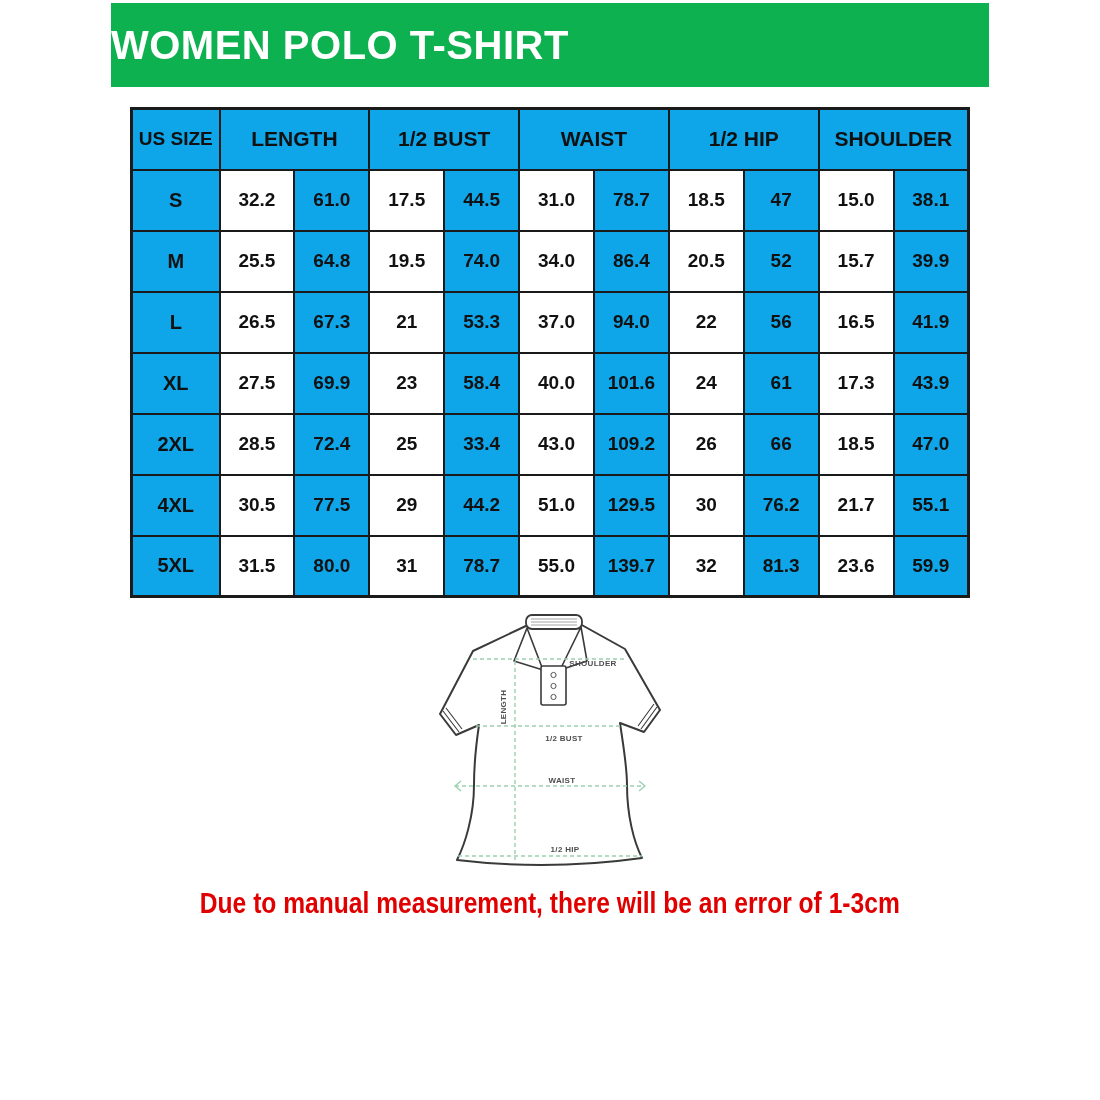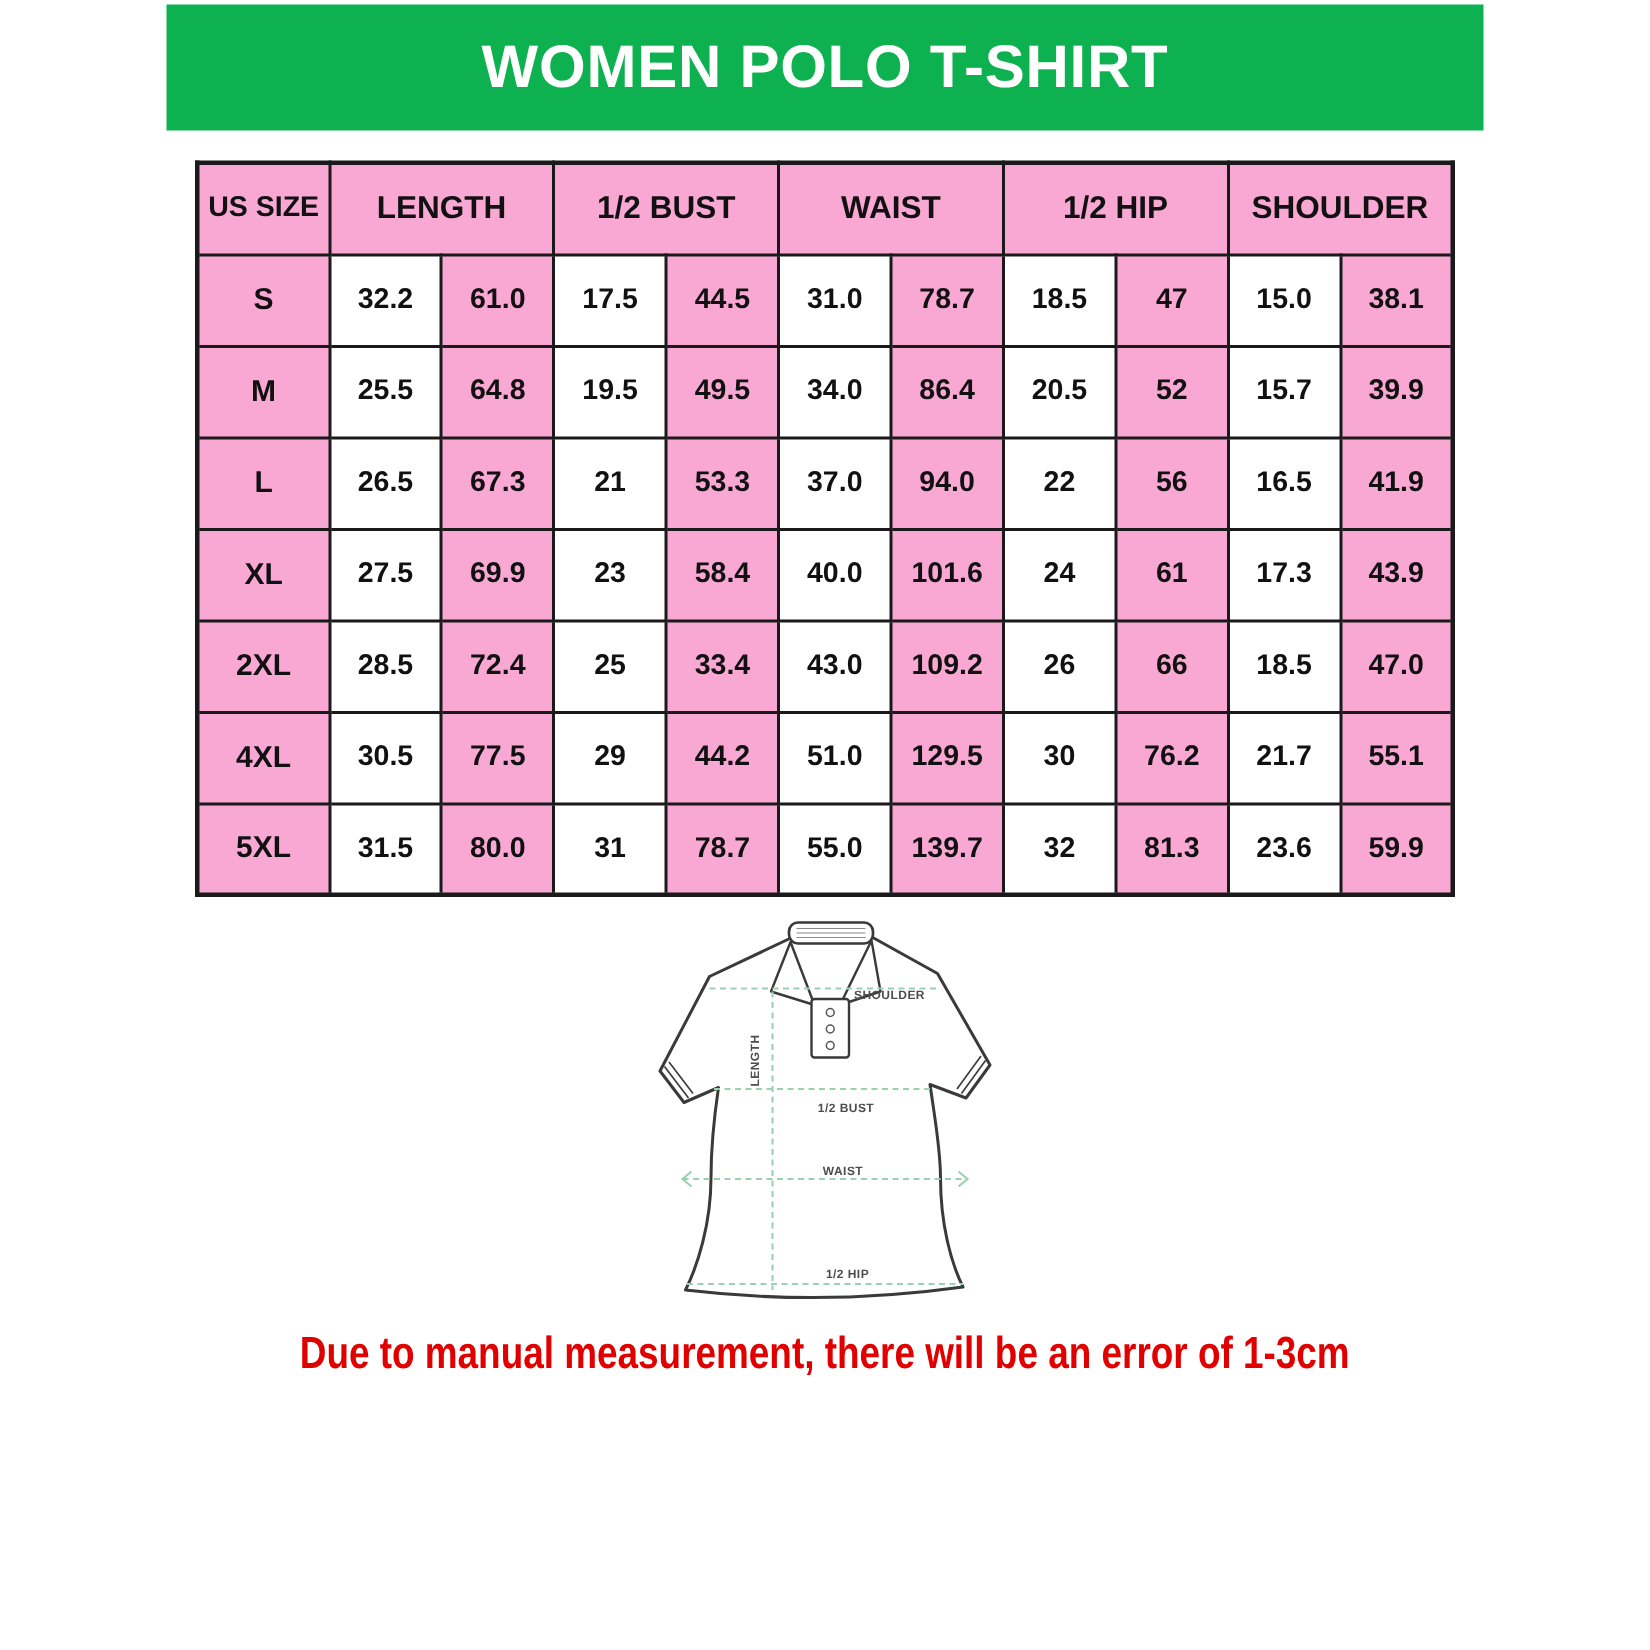--- a/index.html
+++ b/index.html
@@ -7,21 +7,21 @@
     width:1100px;height:1100px;background:#ffffff;
     font-family:"Liberation Sans",sans-serif;
     overflow:hidden;
   }
   .page{width:1100px;height:1100px;position:relative;}
 
   
   .banner{
     width:878px;height:84px;margin:3px auto 0;
     background:#0EB150;
-    display:flex;align-items:center;justify-content:center;
+    display:flex;align-items:center;justify-content:flex-start;
   }
   .banner h1{
     margin:0;color:#ffffff;font-size:40px;font-weight:bold;
     letter-spacing:0.5px;white-space:nowrap;
   }
 
   
   table.size-table{
     width:840px;margin:20px auto 0;
     border-collapse:collapse;table-layout:fixed;
@@ -31,21 +31,21 @@
     border:2px solid #1a1a1a;
     text-align:center;vertical-align:middle;
     padding:0;height:61px;box-sizing:border-box;
     color:#111;white-space:nowrap;overflow:visible;
   }
   th.group{font-size:21px;font-weight:bold;}
   th.group.first{font-size:19px;}
   th.unit{font-size:20px;font-weight:bold;}
   td.size-cell{font-size:20px;font-weight:bold;}
   td.value-cell{font-size:19px;font-weight:bold;}
-  .bg-gray{background:#f9a8d4;}
+  .bg-gray{background:#0ea5e9;}
   .bg-white{background:#ffffff;}
 
   
   .diagram{margin:6px auto 0;width:240px;height:278px;}
   .diagram svg{display:block;}
   .diagram text{
     font-family:"Liberation Sans",sans-serif;
     font-size:8px;font-weight:bold;fill:#4d4d4d;letter-spacing:0.3px;
   }
 
@@ -101,21 +101,21 @@
           <td class="value-cell bg-white">18.5</td>
           <td class="value-cell bg-gray">47</td>
           <td class="value-cell bg-white">15.0</td>
           <td class="value-cell bg-gray">38.1</td>
         </tr>
         <tr>
           <td class="size-cell bg-gray">M</td>
           <td class="value-cell bg-white">25.5</td>
           <td class="value-cell bg-gray">64.8</td>
           <td class="value-cell bg-white">19.5</td>
-          <td class="value-cell bg-gray">49.5</td>
+          <td class="value-cell bg-gray">74.0</td>
           <td class="value-cell bg-white">34.0</td>
           <td class="value-cell bg-gray">86.4</td>
           <td class="value-cell bg-white">20.5</td>
           <td class="value-cell bg-gray">52</td>
           <td class="value-cell bg-white">15.7</td>
           <td class="value-cell bg-gray">39.9</td>
         </tr>
         <tr>
           <td class="size-cell bg-gray">L</td>
           <td class="value-cell bg-white">26.5</td>

